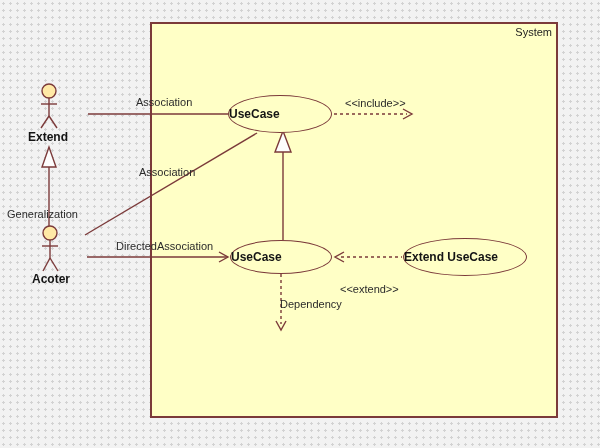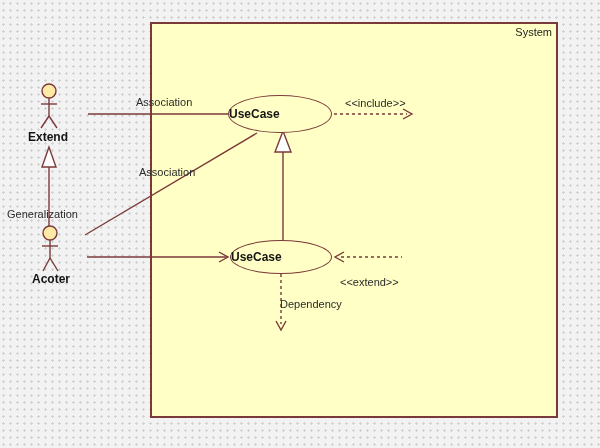--- a/index.html
+++ b/index.html
@@ -37,21 +37,21 @@
   #uc2  { left:230px; top:240px; width:102px; height:34px; }
   #ext  { left:403px; top:238px; width:124px; height:38px; }
   #ucc  { left:225px; top:332px; width:110px; height:36px; }
   #lbl-acoter  { left:20px; top:130px; width:56px; }
   #lbl-acoters { left:21px; top:272px; width:60px; }
   #e-assoc1   { left:136px; top:96px; }
   #e-assoc2   { left:139px; top:166px; }
   #e-gen      { left:7px;   top:181px;margin-top:27px; }
   #e-directed { left:116px; top:240px; }
   #e-include  { left:345px; top:97px; }
-  #e-extend   { left:340px; top:276px; }
+  #e-extend   { left:340px; top:283px; }
   #e-depend   { left:280px; top:298px; }
 </style>
 </head>
 <body>
 
 <div class="stage">
 
   <div class="system"></div>
   <div class="syslabel">System</div>
 
@@ -113,24 +113,28 @@
       </g>
     </g>
   </svg>
 
   <div class="node" id="uc1">
     <span>UseCase</span>
   </div>
   <div class="node" id="uc2">
     <span>UseCase</span>
   </div>
+  <div class="node" id="ext">
+    <span>Extend UseCase</span>
+  </div>
 
   <div class="alabel" id="lbl-acoter">Extend</div>
   <div class="alabel" id="lbl-acoters">Acoter</div>
 
   <div class="elabel" id="e-assoc1">Association</div>
   <div class="elabel" id="e-assoc2">Association</div>
   <div class="elabel" id="e-gen">Generalization</div>
+  <div class="elabel" id="e-directed">DirectedAssociation</div>
   <div class="elabel" id="e-include">&lt;&lt;include&gt;&gt;</div>
   <div class="elabel" id="e-extend">&lt;&lt;extend&gt;&gt;</div>
   <div class="elabel" id="e-depend">Dependency</div>
 
 </div>
 
 </body></html>

